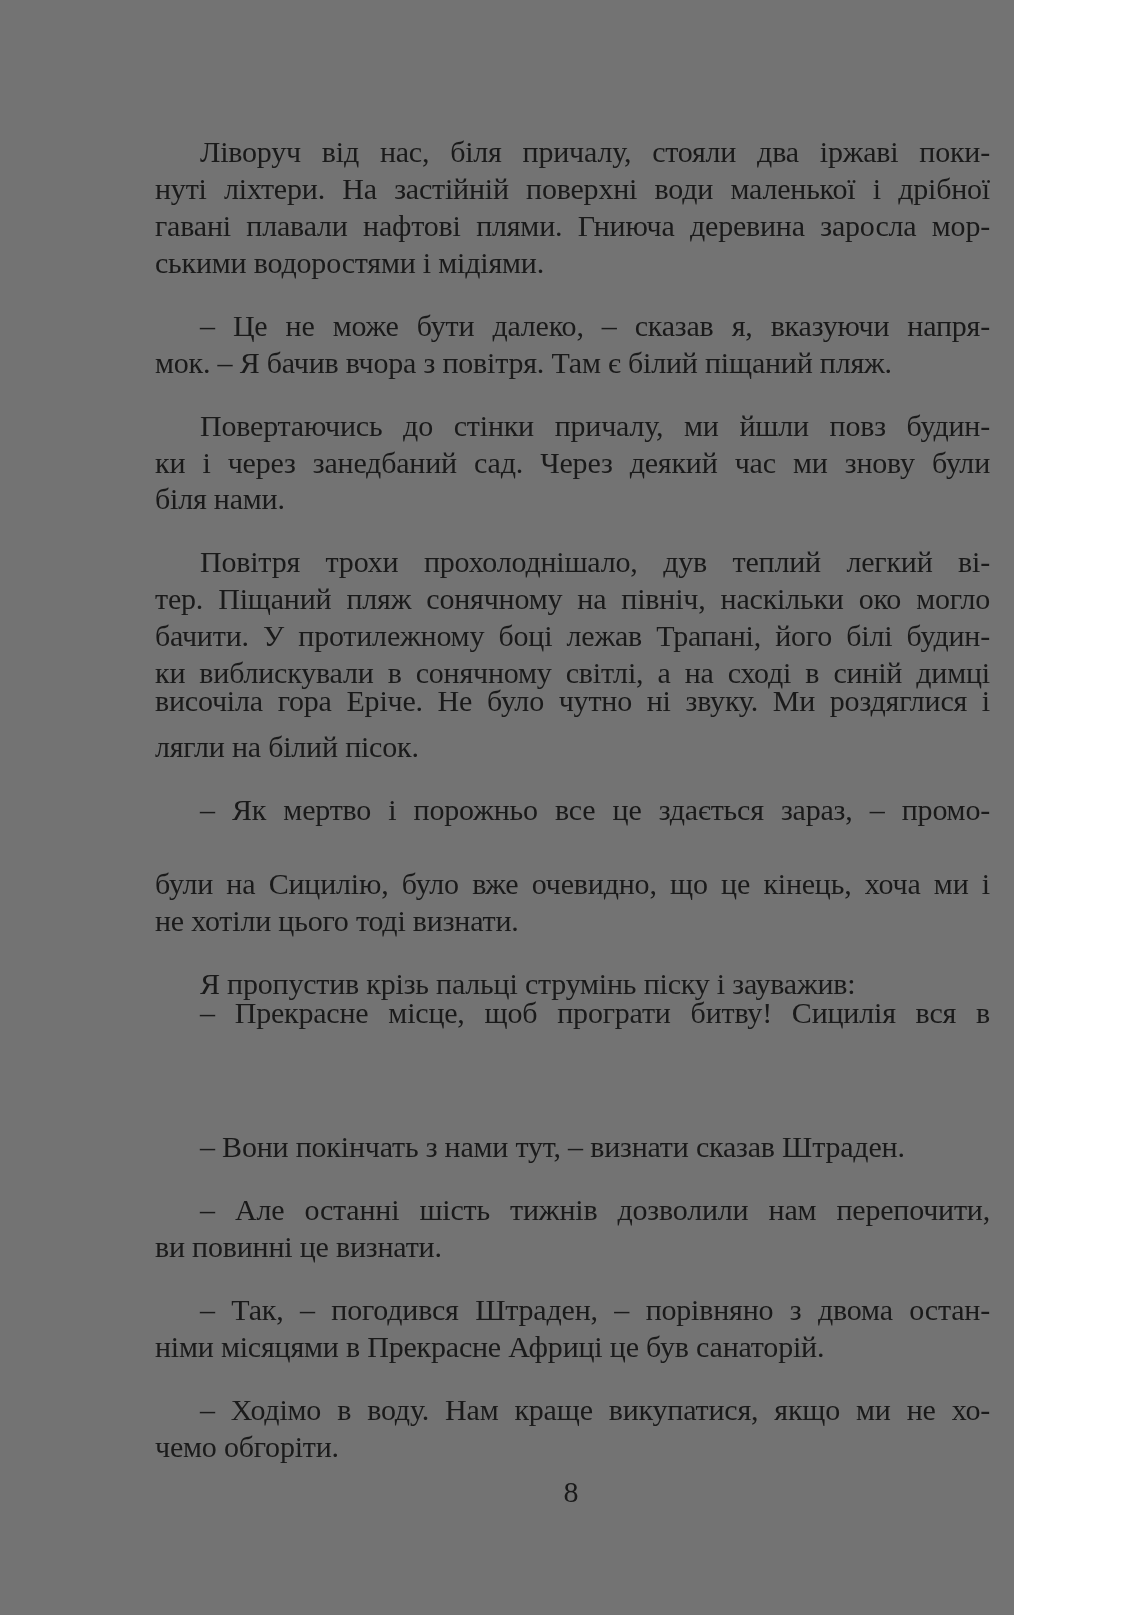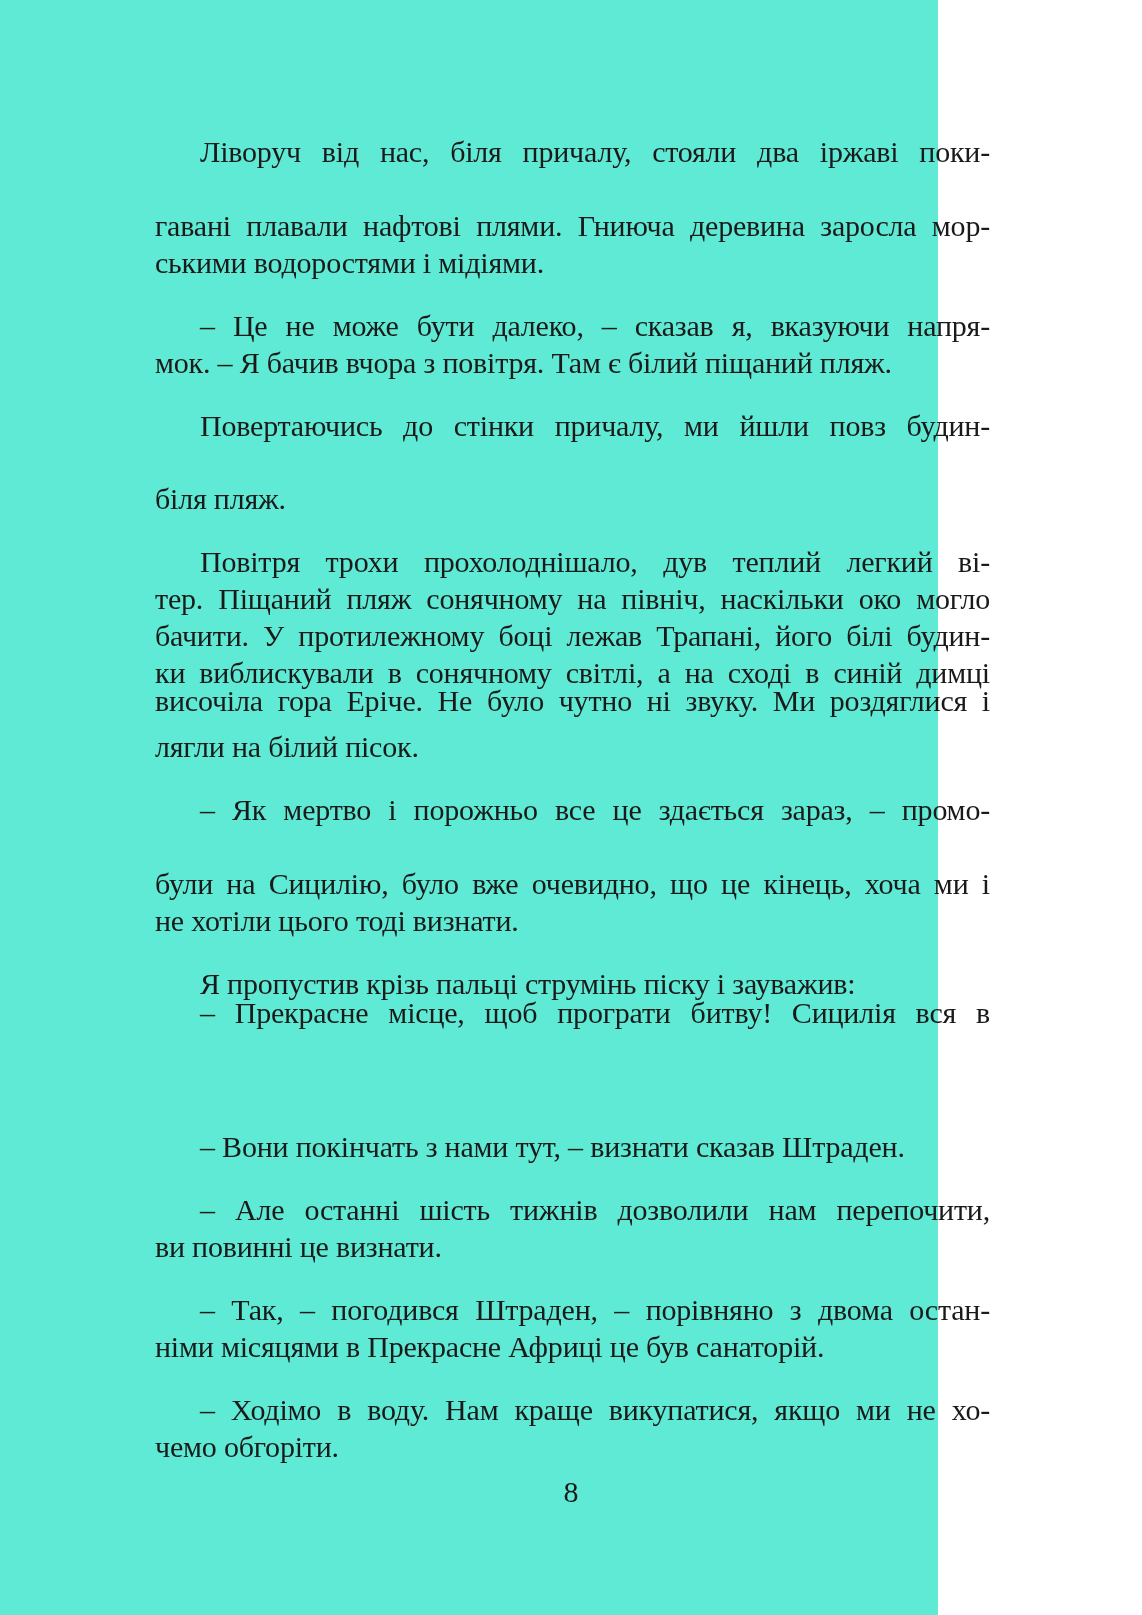--- a/index.html
+++ b/index.html
@@ -1,19 +1,19 @@
 <!DOCTYPE html>
 <html><head>
   <meta charset="utf-8">
   <style>
     html, body { margin: 0; padding: 0; background: #ffffff; }
     body { width: 1142px; height: 1615px; position: relative; overflow: hidden; }
     .page {
-      position: absolute; left: 0; top: 0; width: 938px; height: 1615px;
-      background: #5eead4; color: #1a1a1a;
+      position: absolute; left: 0; top: 0; width: 1014px; height: 1615px;
+      background: #737373; color: #1a1a1a;
       font-family: "Liberation Serif", "DejaVu Serif", serif;
     }
     .line {
       position: absolute; left: 155px; width: 835px;
       font-size: 30px; line-height: 36px; height: 36px;
       white-space: nowrap; overflow: visible;
       transform-origin: left center;
       text-align: justify; text-align-last: justify;
       letter-spacing: -0.2px;
     }
@@ -23,28 +23,30 @@
       position: absolute; left: 0; width: 1142px; top: 1474px;
       text-align: center; font-size: 30px; line-height: 36px;
     }
   </style>
 </head>
 <body>
 
 <div class="page">
 
   <div class="line indent" style="top:134px">Ліворуч від нас, біля причалу, стояли два іржаві поки-</div>
+  <div class="line" style="top:171px">нуті ліхтери. На застійній поверхні води маленької і дрібної</div>
   <div class="line" style="top:208px">гавані плавали нафтові плями. Гниюча деревина заросла мор-</div>
   <div class="line indent" style="top:308px">– Це не може бути далеко, – сказав я, вказуючи напря-</div>
 
   <div class="line last" style="top:245px">ськими водоростями і мідіями.</div>
   <div class="line last" style="top:345px">мок. – Я бачив вчора з повітря. Там є білий піщаний пляж.</div>
 
   <div class="line indent" style="top:408px">Повертаючись до стінки причалу, ми йшли повз будин-</div>
-  <div class="line last" style="top:481px">біля пляж.</div>
+  <div class="line" style="top:445px">ки і через занедбаний сад. Через деякий час ми знову були</div>
+  <div class="line last" style="top:481px">біля нами.</div>
 
   <div class="line indent" style="top:544px">Повітря трохи прохолоднішало, дув теплий легкий ві-</div>
   <div class="line" style="top:581px">тер. Піщаний пляж сонячному на північ, наскільки око могло</div>
   <div class="line" style="top:618px">бачити. У протилежному боці лежав Трапані, його білі будин-</div>
   <div class="line" style="top:655px">ки виблискували в сонячному світлі, а на сході в синій димці</div>
   <div class="line" style="top:683px">височіла гора Еріче. Не було чутно ні звуку. Ми роздяглися і</div>
   <div class="line last" style="top:729px">лягли на білий пісок.</div>
 
   <div class="line indent" style="top:792px">– Як мертво і порожньо все це здається зараз, – промо-</div>
   <div class="line" style="top:866px">були на Сицилію, було вже очевидно, що це кінець, хоча ми і</div>

